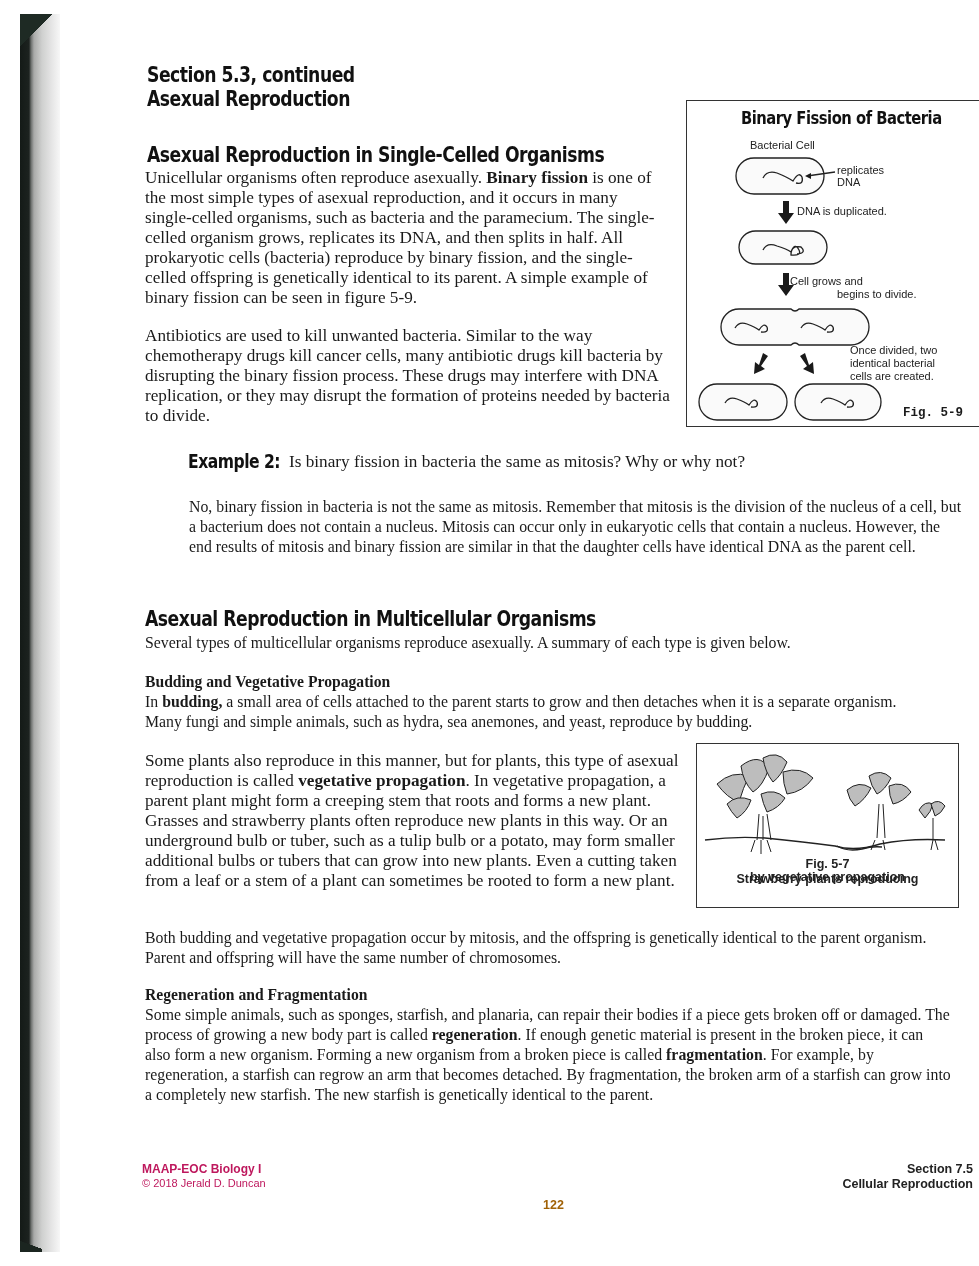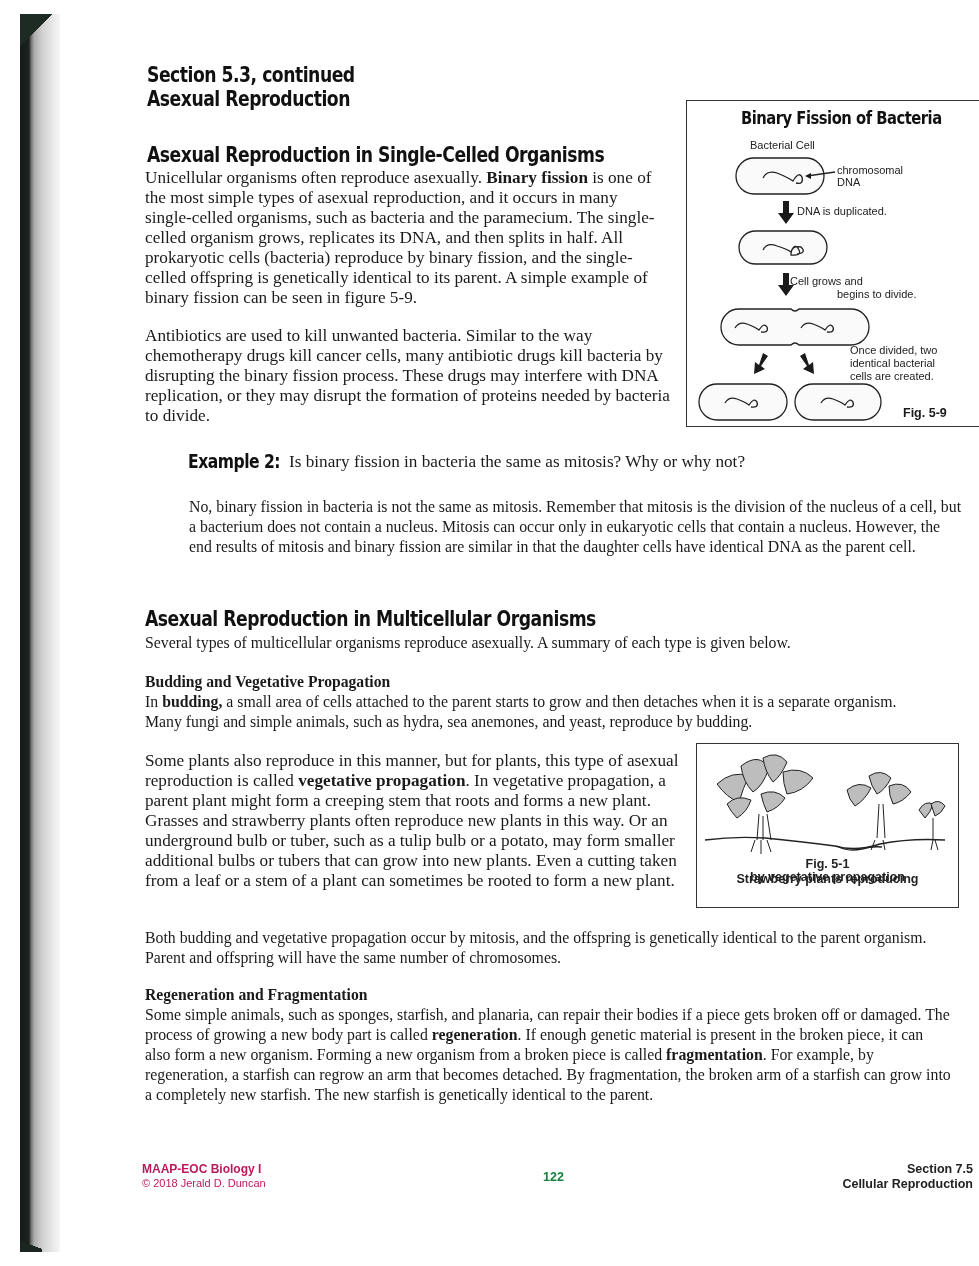--- a/index.html
+++ b/index.html
@@ -38,55 +38,55 @@
   
   .fig59 {
     position:absolute; left:686px; top:100px; width:295px; height:327px;
     border:1.5px solid #333; border-right:none; box-sizing:border-box;
   }
   .fig-title {
     position:absolute; left:54px; top:6px; font-size:18px;
   }
   .sans { font-family:"Liberation Sans", sans-serif; color:#222; }
   .lbl { font-size:11px; line-height:13px; }
-  .fig-num { font-family:Liberation Sans, sans-serif; font-weight:bold; font-size:12.5px; }
+  .fig-num { font-family:Liberation Mono, monospace; font-weight:bold; font-size:12.5px; }
 
   
   .fig510 {
     position:absolute; left:696px; top:743px; width:263px; height:165px;
     border:1.5px solid #333; box-sizing:border-box; background:#fff;
   }
   .cap510 {
     position:absolute; left:0; width:100%; text-align:center;
     font-family:"Liberation Sans", sans-serif; font-weight:bold; font-size:12.5px; line-height:15px; color:#222;
   }
 
   .footer-l { font-family:"Liberation Sans", sans-serif; font-size:12px; line-height:14px; color:#be185d; }
   .footer-l .b { font-weight:bold; }
-  .footer-c { font-family:"Liberation Sans", sans-serif; font-weight:bold; font-size:12.5px; color:#15803d; }
+  .footer-c { font-family:"Liberation Sans", sans-serif; font-weight:bold; font-size:12.5px; color:#a16207;margin-top:28px; }
   .footer-r { font-family:"Liberation Sans", sans-serif; font-weight:bold; font-size:12.5px; line-height:15px; text-align:right; color:#222; }
 </style>
 </head>
 <body>
 
 <div class="scan-edge"></div>
 
 <div class="abs hdr section-hdr" style="left:147px; top:63px;">Section 5.3, continued</div>
 <div class="abs hdr section-hdr" style="left:147px; top:87px;">Asexual Reproduction</div>
 
 <div class="abs hdr h2" style="left:147px; top:143px;">Asexual Reproduction in Single-Celled Organisms</div>
 <div class="abs p" style="left:145px; top:168px; width:522px;">
   <span>Unicellular organisms often reproduce asexually. </span><b>Binary fission</b><span> is one of the most simple types of asexual reproduction, and it occurs in many single-celled organisms, such as bacteria and the paramecium. The single-celled organism grows, replicates its DNA, and then splits in half. All prokaryotic cells (bacteria) reproduce by binary fission, and the single-celled offspring is genetically identical to its parent. A simple example of binary fission can be seen in figure 5-9.</span>
 </div>
 <div class="abs p" style="left:145px; top:326px; width:532px;">Antibiotics are used to kill unwanted bacteria. Similar to the way chemotherapy drugs kill cancer cells, many antibiotic drugs kill bacteria by disrupting the binary fission process. These drugs may interfere with DNA replication, or they may disrupt the formation of proteins needed by bacteria to divide.</div>
 
 <div class="fig59">
   <div class="hdr fig-title">Binary Fission of Bacteria</div>
   <div class="abs sans lbl" style="left:63px; top:38px;">Bacterial Cell</div>
-  <div class="abs sans lbl" style="left:150px; top:63px;">chromosomal</div>
+  <div class="abs sans lbl" style="left:150px; top:63px;">replicates</div>
   <div class="abs sans lbl" style="left:150px; top:75px;">DNA</div>
   <div class="abs sans lbl" style="left:110px; top:104px;">DNA is duplicated.</div>
   <div class="abs sans lbl" style="left:103px; top:174px;">Cell grows and</div>
   <div class="abs sans lbl" style="left:112px; top:187px;padding-left:38px;">begins to divide.</div>
   <div class="abs sans lbl" style="left:163px; top:243px;">Once divided, two</div>
   <div class="abs sans lbl" style="left:163px; top:256px;">identical bacterial</div>
   <div class="abs sans lbl" style="left:163px; top:269px;">cells are created.</div>
   <div class="abs fig-num" style="left:216px; top:305px;">Fig. 5-9</div>
 
   <svg class="abs" style="left:0; top:0;" width="295" height="327">
@@ -161,21 +161,21 @@
 
       <path d="M222,66 q6,-10 14,-6 q-2,8 -8,14 z"></path>
       <path d="M234,60 q8,-6 14,2 q-4,8 -10,10 z"></path>
     </g>
     <g stroke="#222" stroke-width="1" fill="none">
       <path d="M62,70 l-2,26 M66,72 l0,24 M70,70 l4,26 M58,96 l-4,12 M64,96 l0,14 M70,96 l4,12"></path>
       <path d="M182,60 l-2,34 M186,60 l2,34 M178,96 l-4,10 M186,96 l2,10"></path>
       <path d="M236,74 l0,22 M236,96 l-2,10 M238,96 l3,10"></path>
     </g>
   </svg>
-  <div class="cap510" style="top:113px;">Fig. 5-1</div>
+  <div class="cap510" style="top:113px;">Fig. 5-7</div>
   <div class="cap510" style="top:128px;">Strawberry plants reproducing</div>
   <div class="cap510" style="top:126px;">by vegetative propagation</div>
 </div>
 
 <div class="abs p cond" style="left:145px; top:928px; width:870px;">Both budding and vegetative propagation occur by mitosis, and the offspring is genetically identical to the parent organism. Parent and offspring will have the same number of chromosomes.</div>
 
 <div class="abs sub cond" style="left:145px; top:985px;">Regeneration and Fragmentation</div>
 <div class="abs p cond" style="left:145px; top:1005px; width:876px;">
   <span>Some simple animals, such as sponges, starfish, and planaria, can repair their bodies if a piece gets broken off or damaged. The process of growing a new body part is called </span><b>regeneration</b><span>. If enough genetic material is present in the broken piece, it can also form a new organism. Forming a new organism from a broken piece is called </span><b>fragmentation</b><span>. For example, by regeneration, a starfish can regrow an arm that becomes detached. By fragmentation, the broken arm of a starfish can grow into a completely new starfish. The new starfish is genetically identical to the parent.</span>
 </div>

